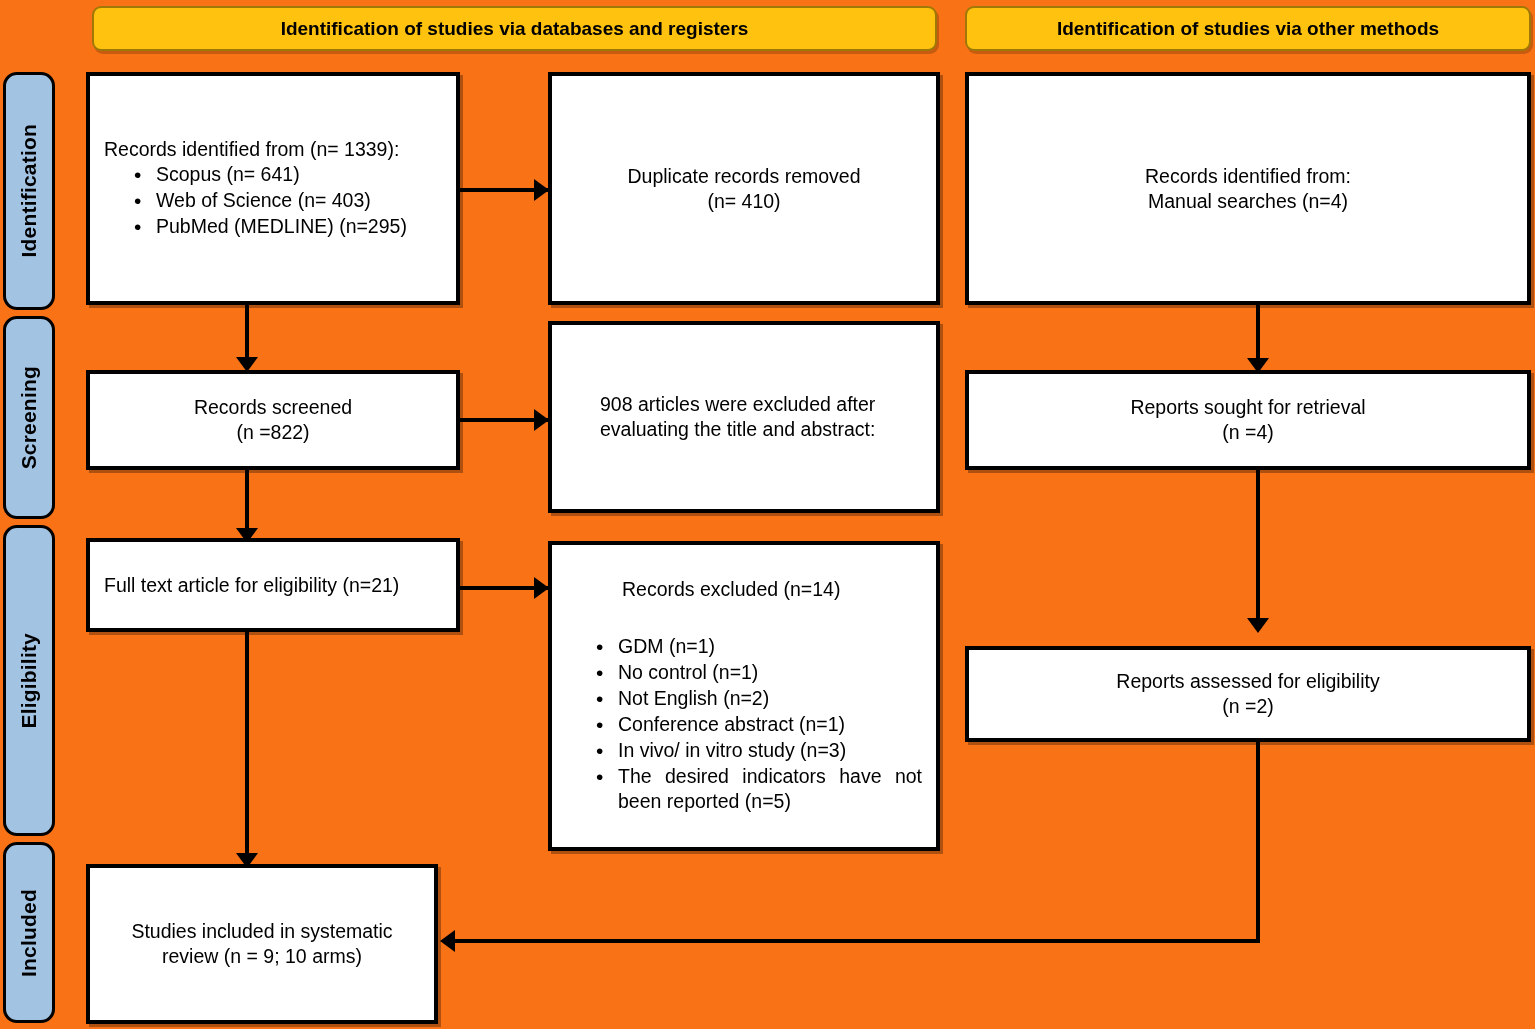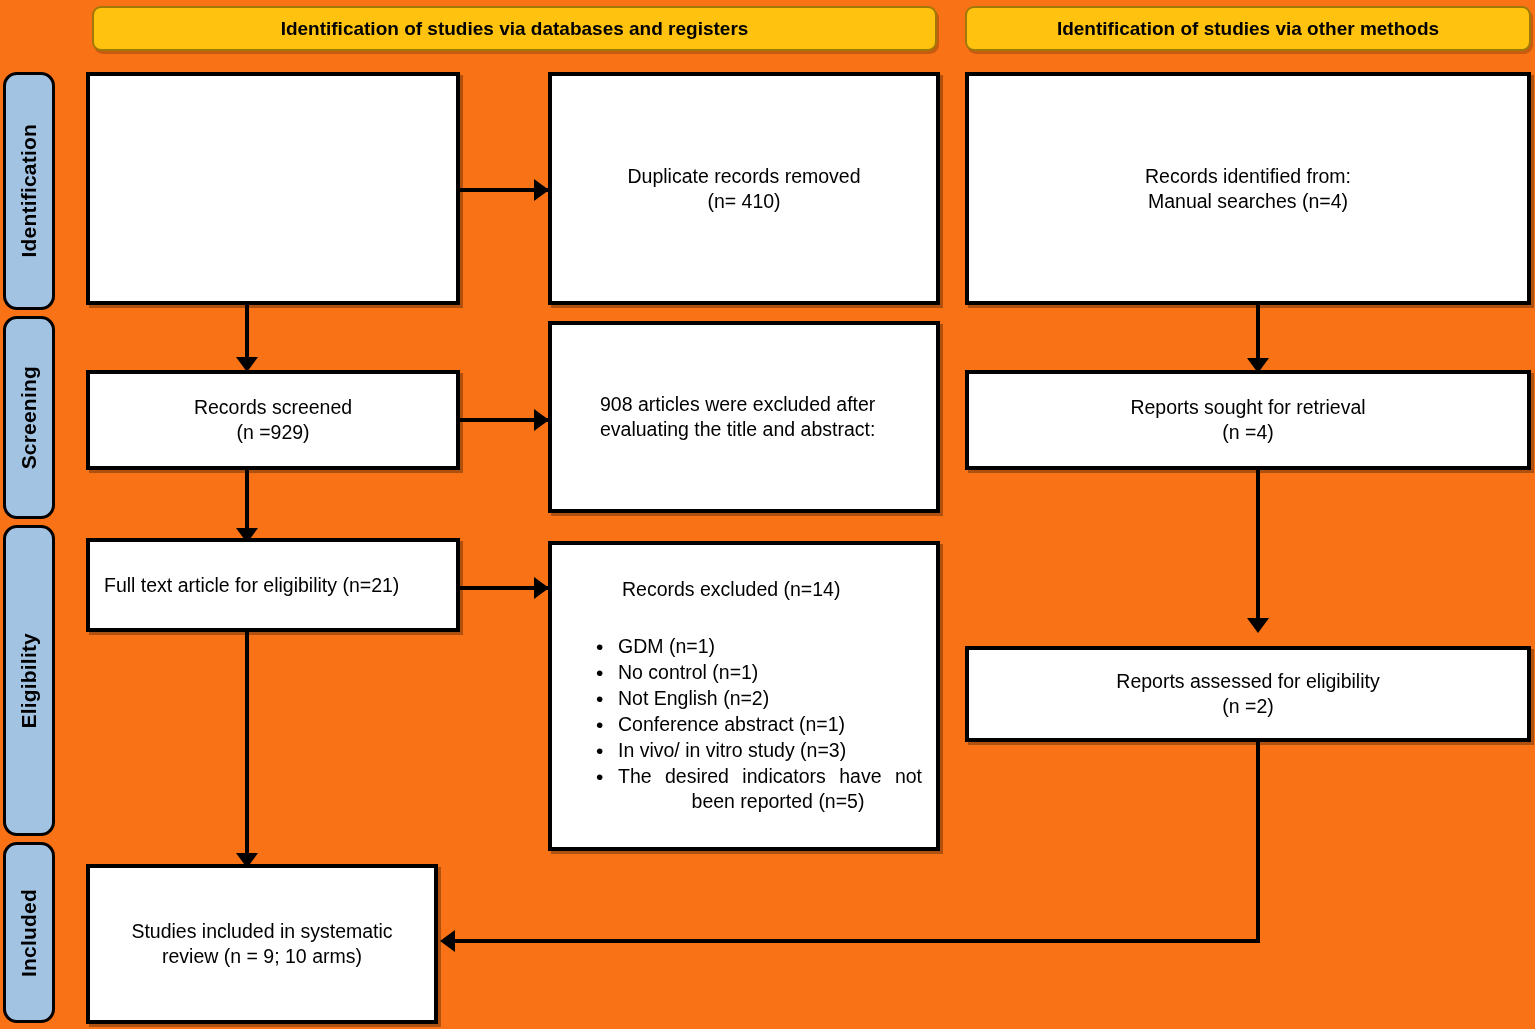--- a/index.html
+++ b/index.html
@@ -87,21 +87,21 @@
     position:absolute;
     left:0;
     top:-1px;
     font-size:21px;
     line-height:1.33;
   }
   .box ul.tight{padding-left:6px;}
   .box ul.tight li{padding-left:22px;}
   .box ul.tight li::before{font-size:17px;}
   .just{text-align:justify;text-align-last:justify;}
-  .just-last{text-align:center;margin-left:16px;}
+  .just-last{text-align:left;}
 
   
   .vline{position:absolute;background:#000;width:4px;}
   .hline{position:absolute;background:#000;height:4px;}
   .arrow-down{
     position:absolute;
     width:0;height:0;
     border-left:11px solid transparent;
     border-right:11px solid transparent;
     border-top:15px solid #000;
@@ -169,30 +169,36 @@
   <div class="arrow-down" style="left:1247px;top:358px;"></div>
 
   <div class="vline" style="left:1256px;top:470px;height:160px;"></div>
   <div class="arrow-down" style="left:1247px;top:618px;"></div>
 
   <div class="vline" style="left:1256px;top:726px;height:217px;"></div>
   <div class="hline" style="left:455px;top:939px;width:805px;"></div>
   <div class="arrow-left" style="left:440px;top:930px;"></div>
 
   <div class="box" style="left:86px;top:72px;width:374px;height:233px;">
+    <div class="head">Records identified from (n= 1339):</div>
+    <ul>
+      <li>Scopus (n= 641)</li>
+      <li>Web of Science (n= 403)</li>
+      <li>PubMed (MEDLINE) (n=295)</li>
+    </ul>
   </div>
 
   <div class="box center" style="left:548px;top:72px;width:392px;height:233px;">
     <div class="line">Duplicate records removed</div>
     <div class="line">(n= 410)</div>
   </div>
 
   <div class="box center" style="left:86px;top:370px;width:374px;height:100px;">
     <div class="line">Records screened</div>
-    <div class="line">(n =929)</div>
+    <div class="line">(n =822)</div>
   </div>
 
   <div class="box" style="left:548px;top:321px;width:392px;height:192px;">
     <div class="head" style="padding-left:34px;">908 articles were excluded after</div>
     <div class="head" style="padding-left:34px;">evaluating the title and abstract:</div>
   </div>
 
   <div class="box" style="left:86px;top:538px;width:374px;height:94px;">
     <div class="line">Full text article for eligibility (n=21)</div>
   </div>

